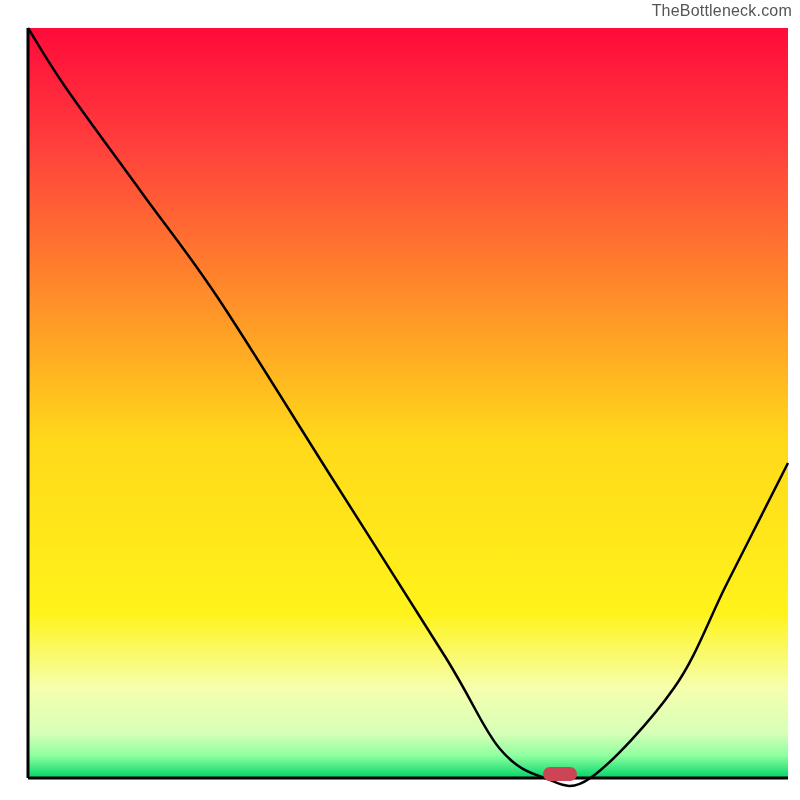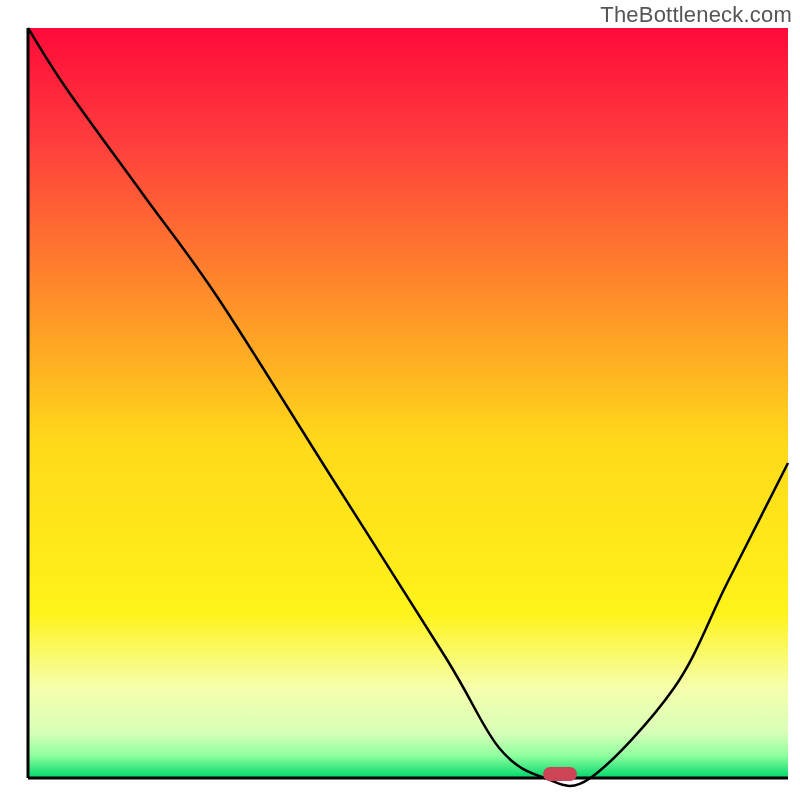--- a/index.html
+++ b/index.html
@@ -14,21 +14,21 @@
   .frame {
     position: relative;
     width: 800px;
     height: 800px;
   }
   .watermark {
     position: absolute;
     top: 2px;
     right: 8px;
     color: #555;
-    font-size: 22px;
+    font-size: 16px;
     font-weight: 500;
     letter-spacing: 0.2px;
     z-index: 20;
   }
   svg {
     display: block;
   }
 </style>
 </head>
 <body>

